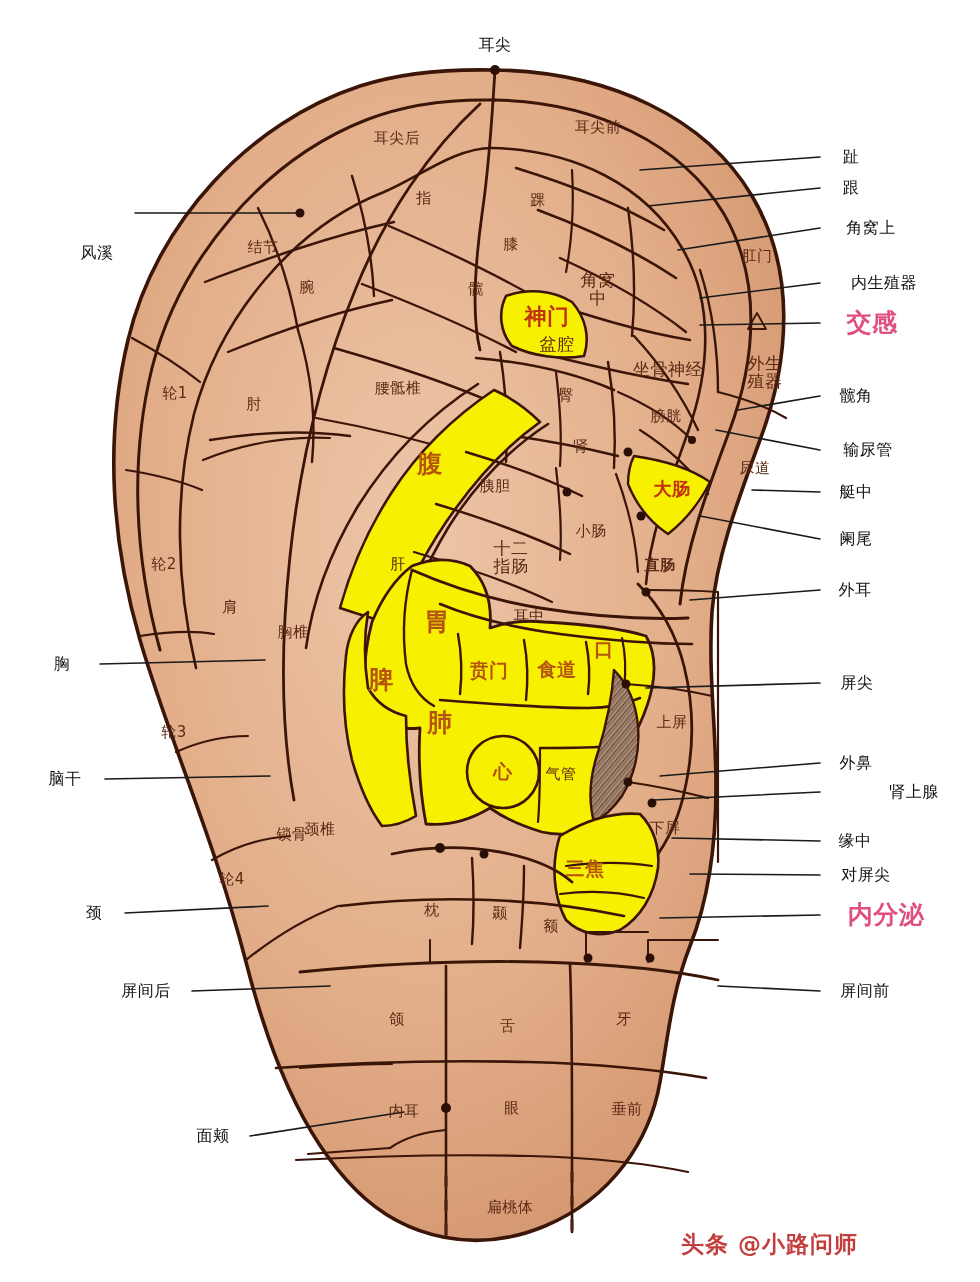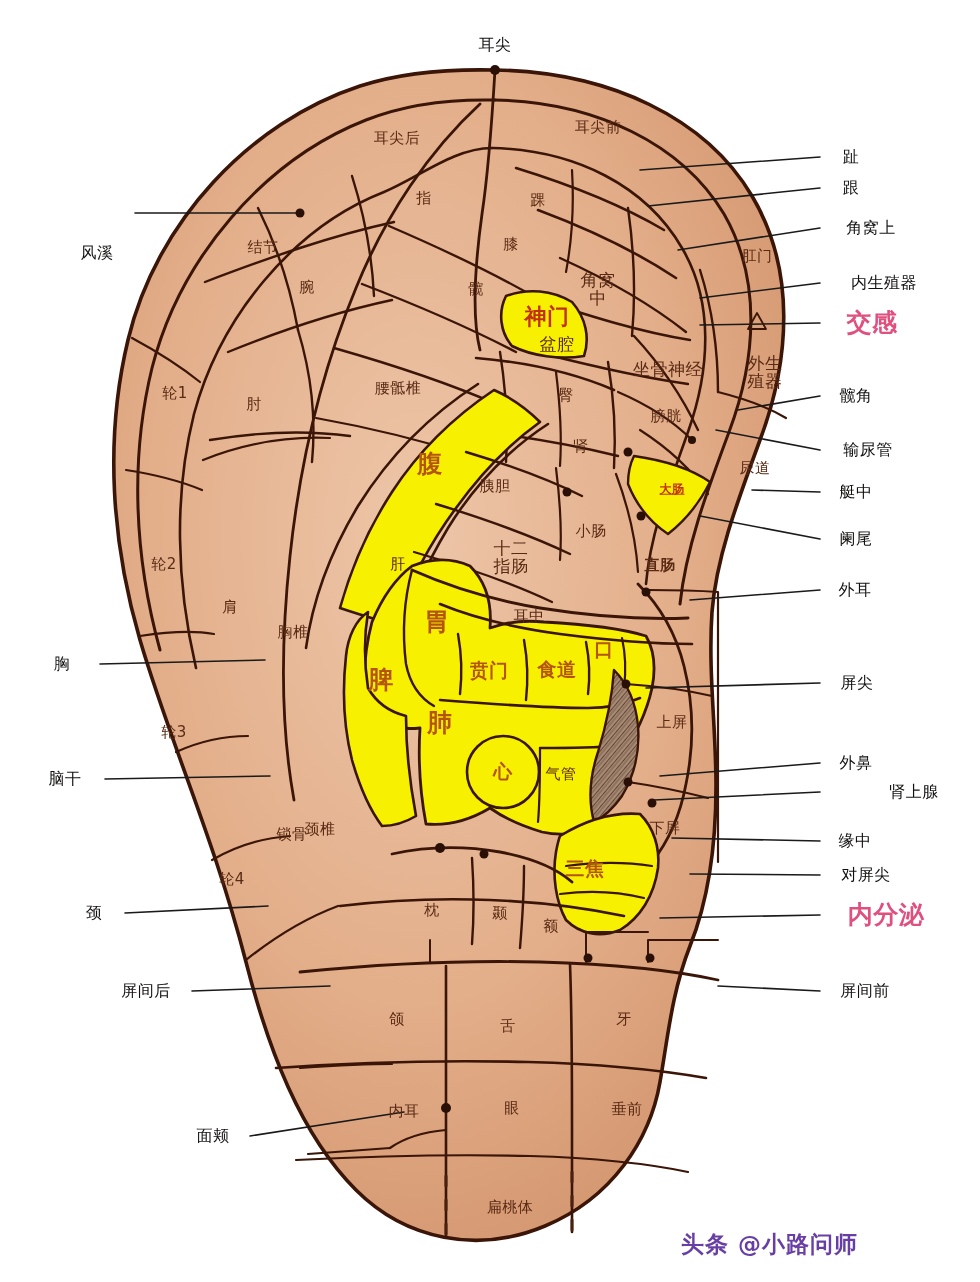--- a/index.html
+++ b/index.html
@@ -17,29 +17,29 @@
     font-size:15px;
     line-height:1.05;
     white-space:pre;
     letter-spacing:.5px;
     text-align:center;
     transform:translate(-50%,-50%);
     pointer-events:none;
   }
   .lbl.outer{color:#12100f;font-size:16px;}
   .lbl.red{color:#c2300f;font-weight:bold;font-size:22px;}
-  .lbl.red.sm{font-size:12px;text-decoration:underline;}
+  .lbl.red.sm{font-size:18px;}
   .lbl.pink{color:#e0507f;font-weight:bold;font-size:25px;}
   .lbl.orange{color:#b5540c;font-weight:bold;font-size:25px;}
   .lbl.orange.sm{font-size:19px;}
   .lbl.brown{color:#5a2a14;}
   .lbl.small{font-size:17px;}
   .watermark{
     position:absolute;right:18px;bottom:22px;
-    font-size:23px;color:#4c1d95;font-weight:bold;
+    font-size:23px;color:#b91c1c;font-weight:bold;
     letter-spacing:1px;opacity:.85;
     text-shadow:1px 1px 0 #ffffff;
     transform:none;
     pointer-events:none;
   }
 </style>
 </head>
 <body>
 
 <div id="stage">

